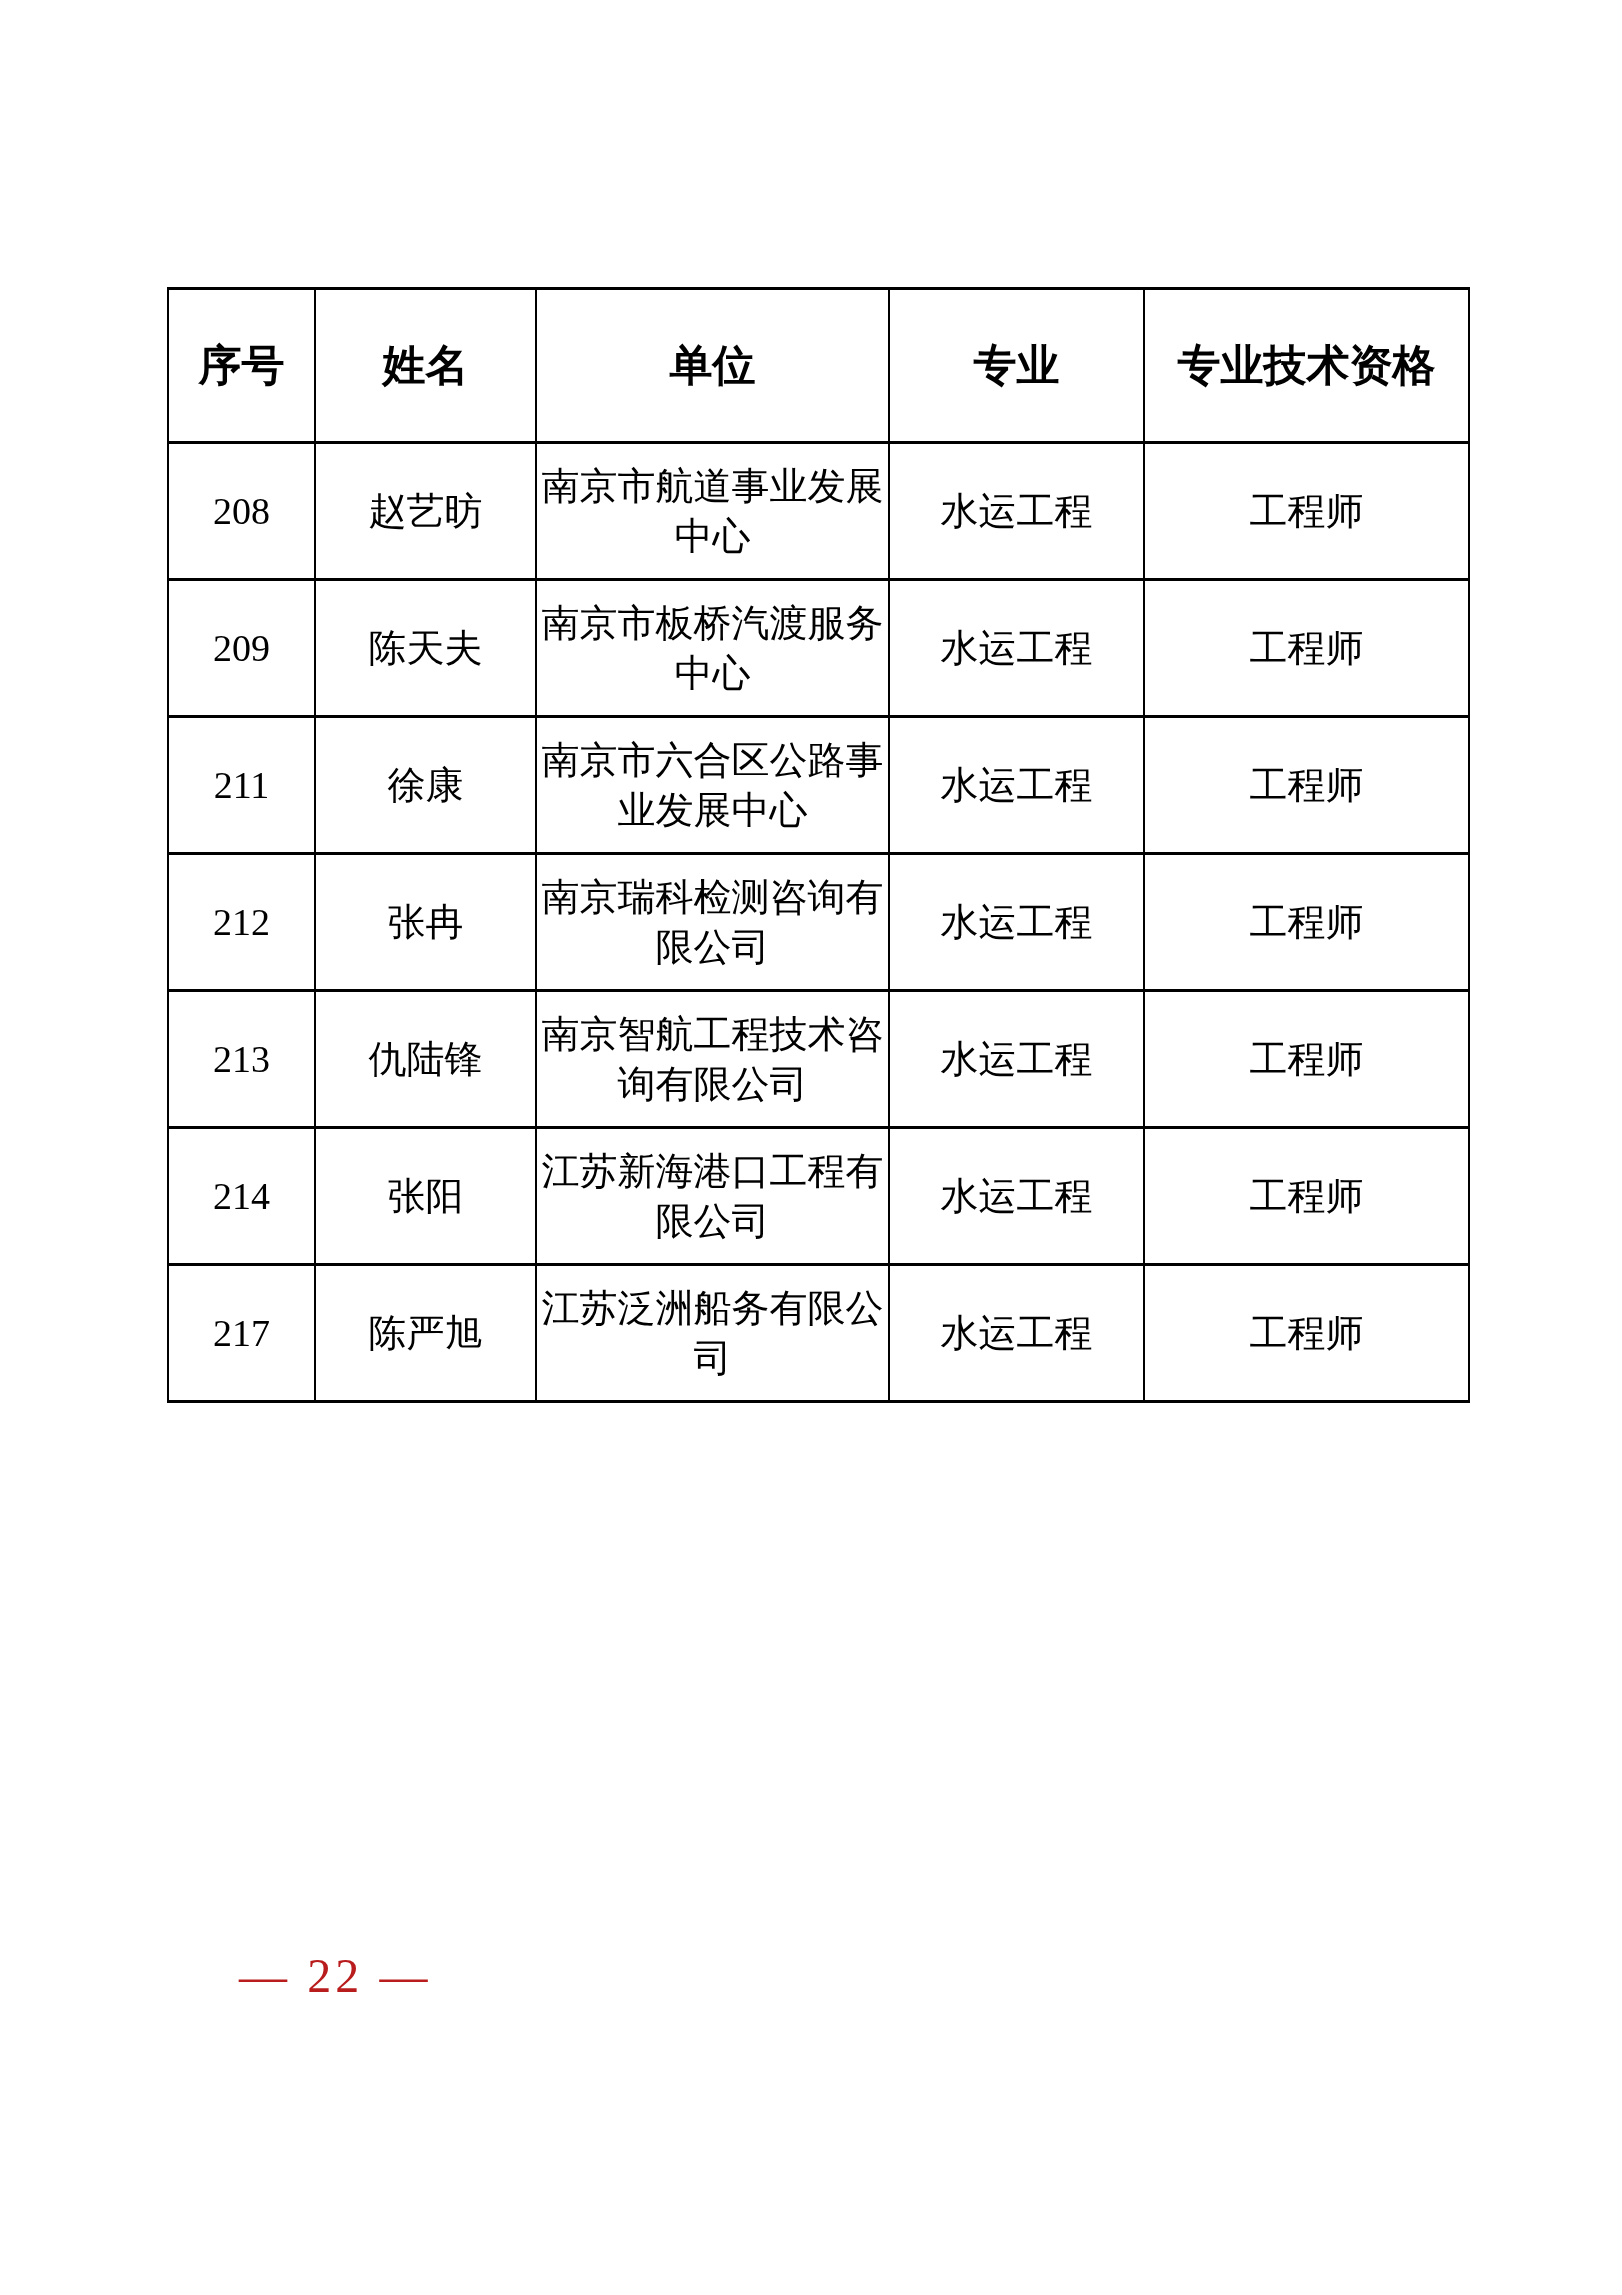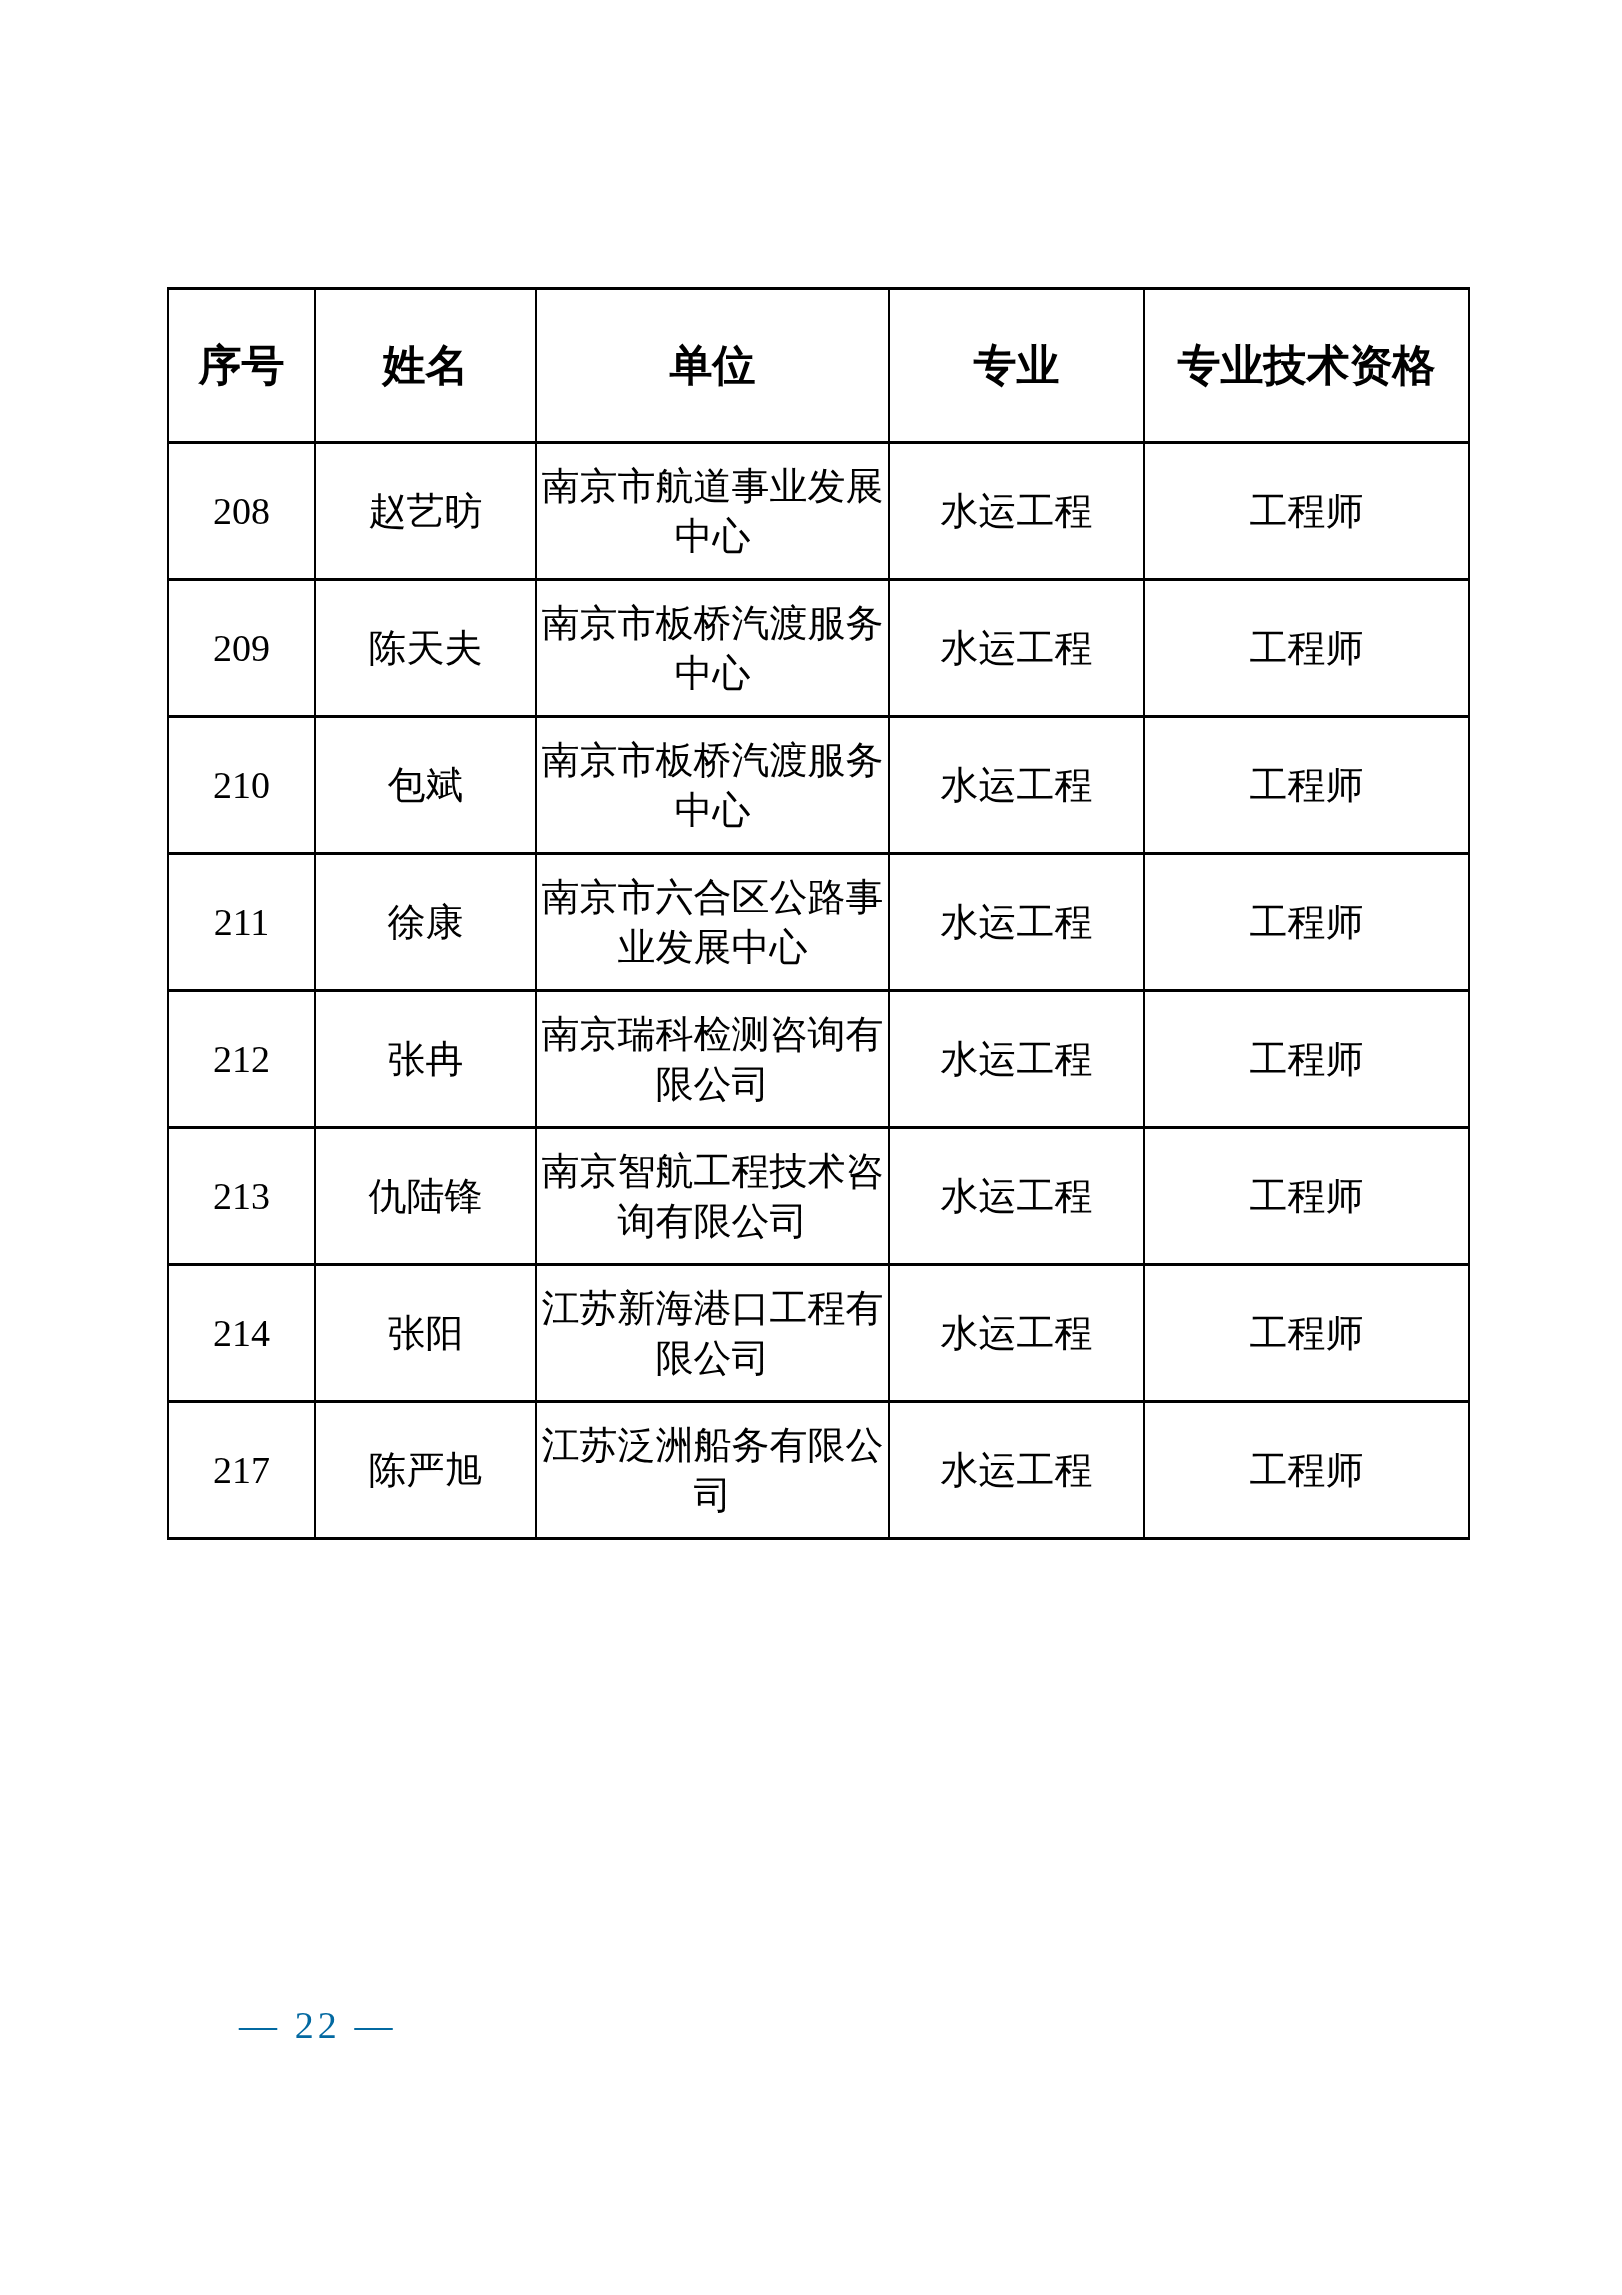--- a/index.html
+++ b/index.html
@@ -62,27 +62,27 @@
     padding: 0;
   }
   table.roster td.cell-unit {
     padding: 0 3.1px;
     word-break: break-all;
     line-break: anywhere;
   }
   .page-footer {
     position: absolute;
     left: 239px;
-    top: 2000px;
+    top: 1950px;
     font-family: "Liberation Serif", "DejaVu Serif", serif;
-    font-size: 38px;
+    font-size: 48px;
     line-height: 51px;
     letter-spacing: 4.1px;
     white-space: pre;
-    color: #0369a1;
+    color: #b91c1c;
   }
 </style>
 </head>
 <body>
 
 <div class="page">
 
   <table class="roster">
     <colgroup>
       <col style="width:147px">
@@ -104,27 +104,20 @@
       <tr>
         <td>208</td>
         <td>赵艺昉</td>
         <td class="cell-unit">南京市航道事业发展中心</td>
         <td>水运工程</td>
         <td>工程师</td>
       </tr>
       <tr>
         <td>209</td>
         <td>陈天夫</td>
-        <td class="cell-unit">南京市板桥汽渡服务中心</td>
-        <td>水运工程</td>
-        <td>工程师</td>
-      </tr>
-      <tr>
-        <td>210</td>
-        <td>包斌</td>
         <td class="cell-unit">南京市板桥汽渡服务中心</td>
         <td>水运工程</td>
         <td>工程师</td>
       </tr>
       <tr>
         <td>211</td>
         <td>徐康</td>
         <td class="cell-unit">南京市六合区公路事业发展中心</td>
         <td>水运工程</td>
         <td>工程师</td>

